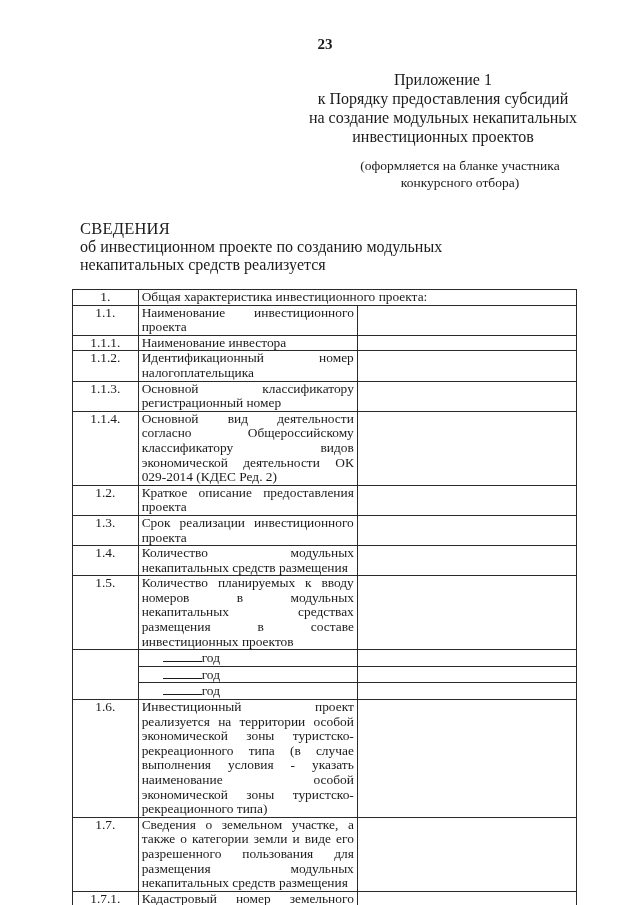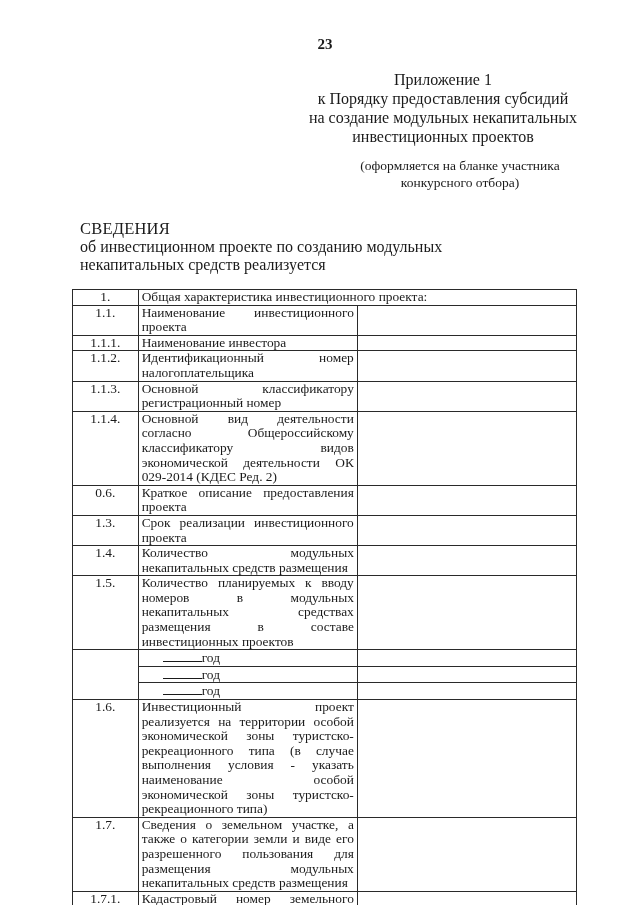--- a/index.html
+++ b/index.html
@@ -65,21 +65,21 @@
     <td class="num">1.1.3.</td>
     <td class="desc">Основной классификатору регистрационный номер</td>
     <td class="val"></td>
   </tr>
   <tr style="height:62px">
     <td class="num">1.1.4.</td>
     <td class="desc">Основной вид деятельности согласно Общероссийскому классификатору видов экономической деятельности ОК 029-2014 (КДЕС Ред. 2)</td>
     <td class="val"></td>
   </tr>
   <tr style="height:15px">
-    <td class="num">0.6.</td>
+    <td class="num">1.2.</td>
     <td class="desc">Краткое описание предоставления проекта</td>
     <td class="val"></td>
   </tr>
   <tr style="height:15px">
     <td class="num">1.3.</td>
     <td class="desc">Срок реализации инвестиционного проекта</td>
     <td class="val"></td>
   </tr>
   <tr style="height:30px">
     <td class="num">1.4.</td>

